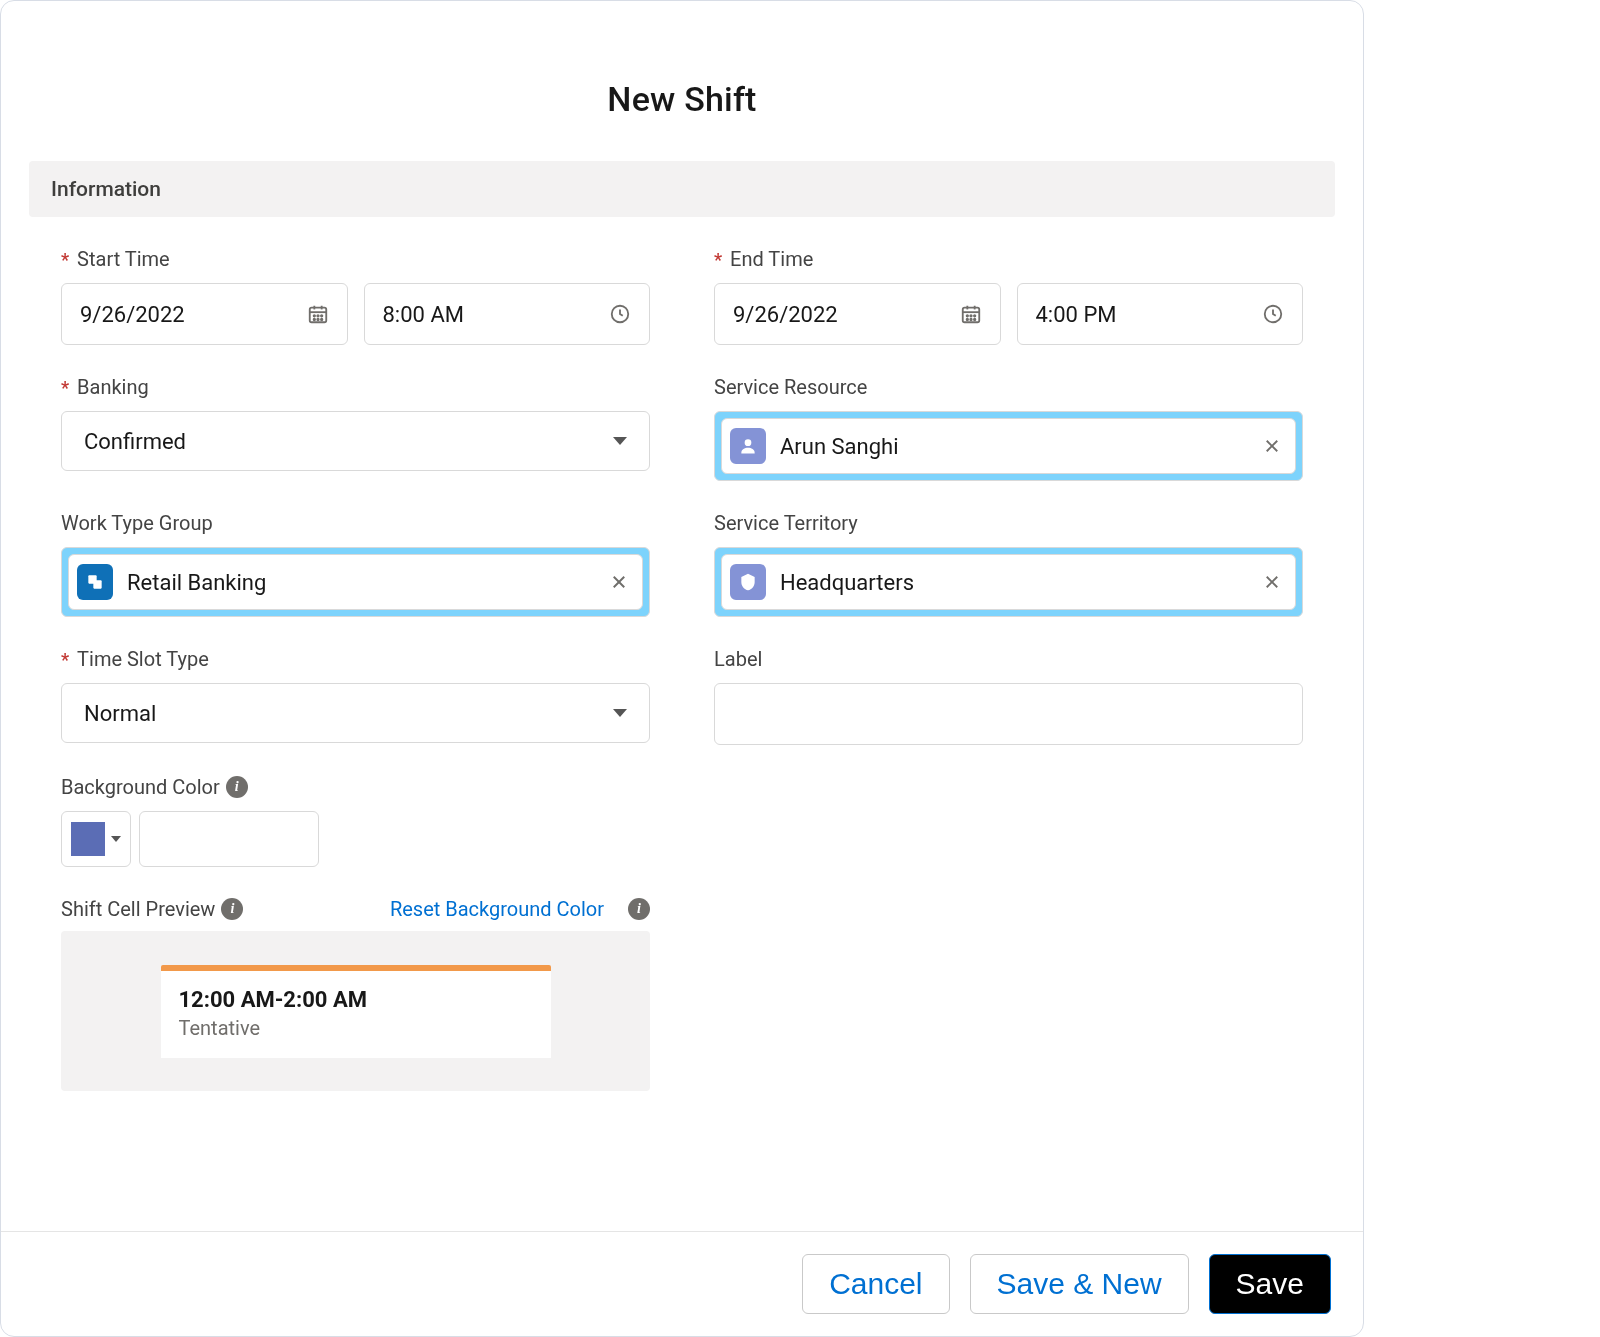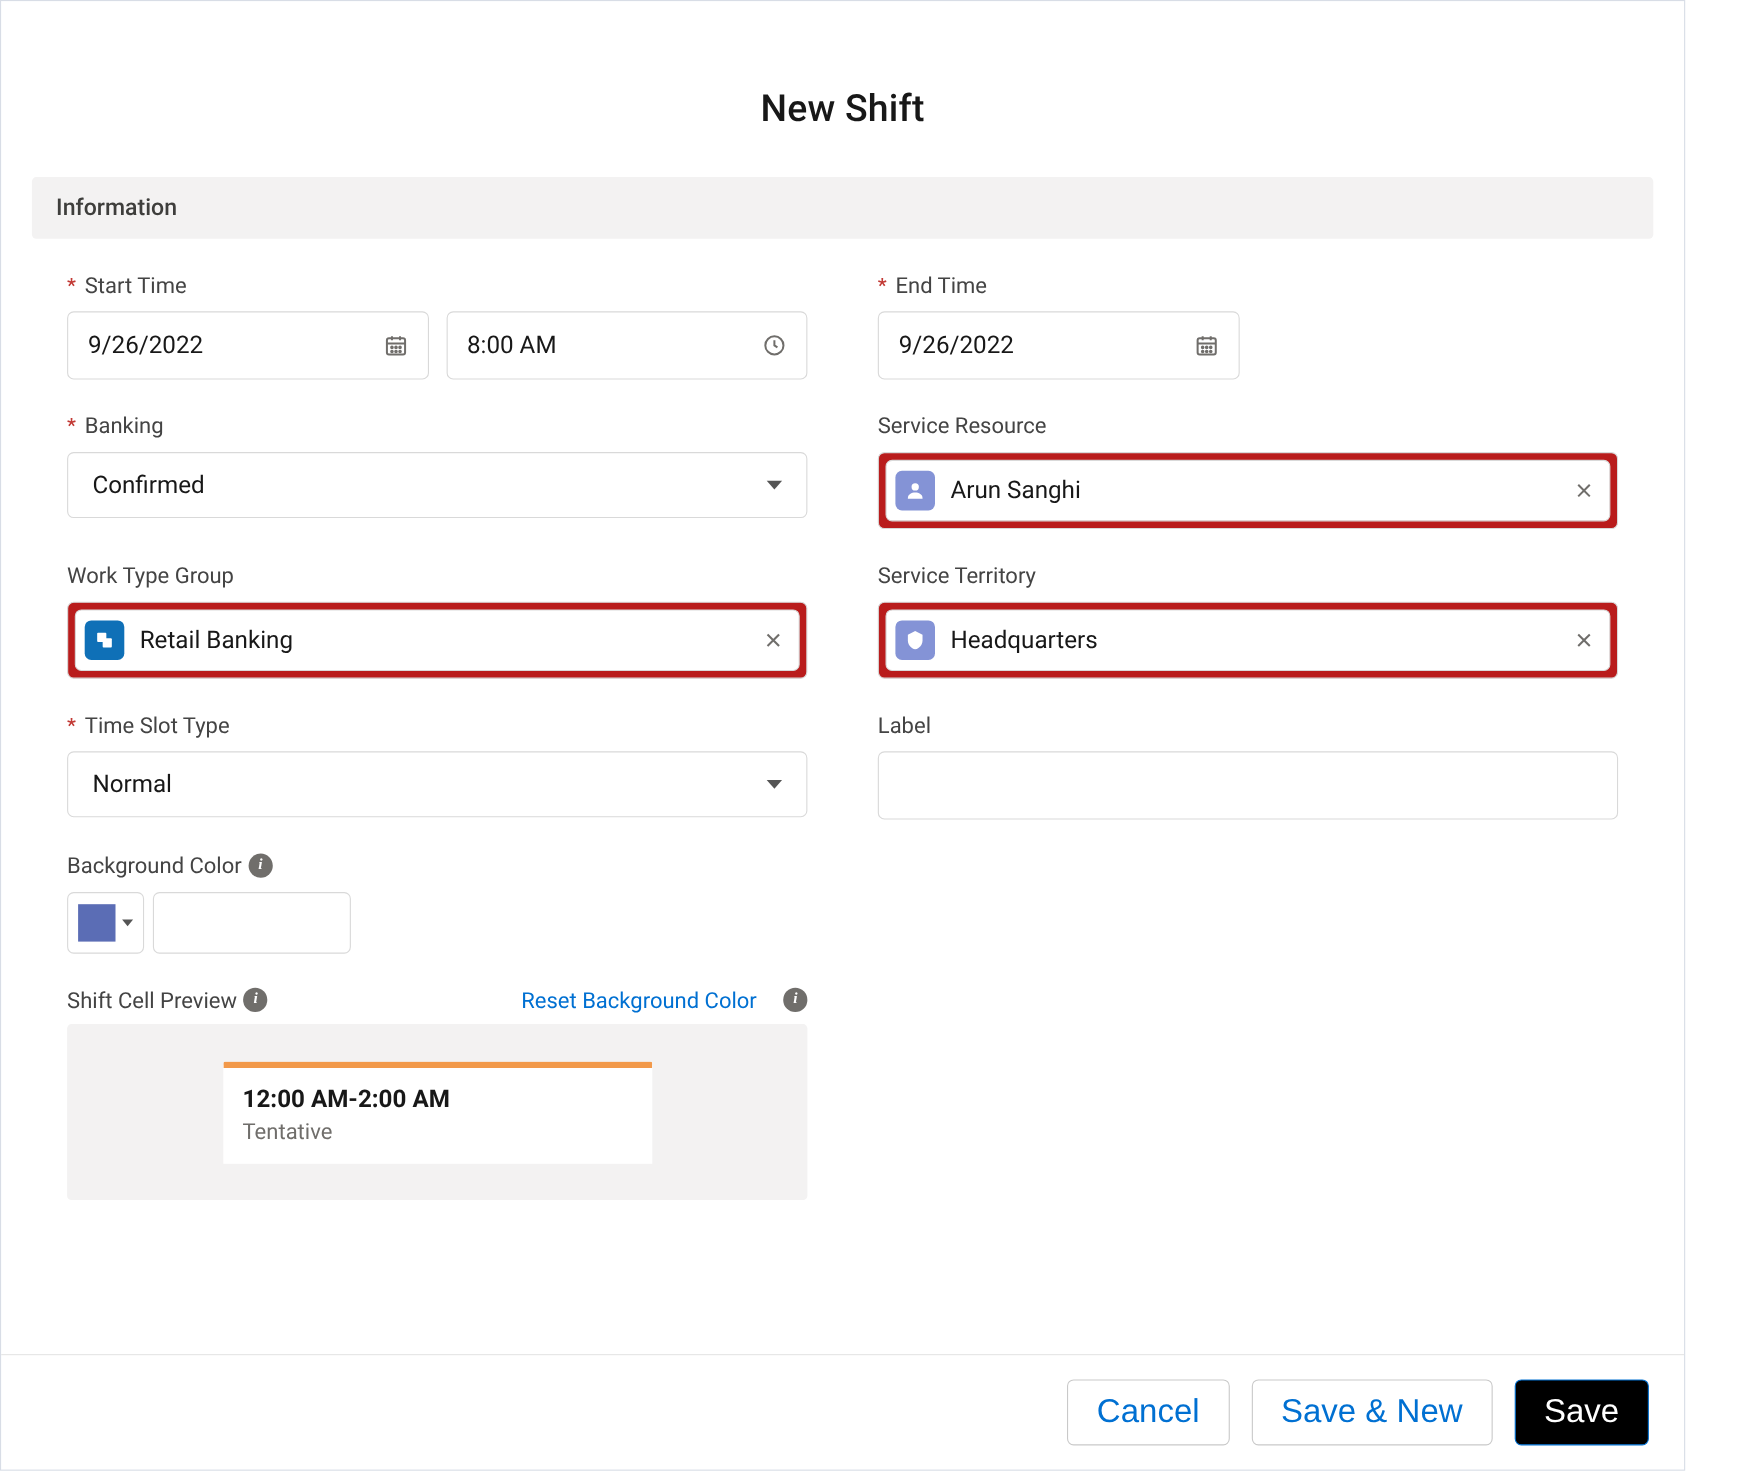--- a/index.html
+++ b/index.html
@@ -3,24 +3,24 @@
   <meta charset="utf-8">
   <style>
     * { box-sizing: border-box; margin: 0; padding: 0; }
     body {
       font-family: -apple-system, BlinkMacSystemFont, "Segoe UI", Roboto, "Helvetica Neue", Arial, sans-serif;
       background: #fff;
       color: #181818;
       font-size: 16px;
     }
     .window {
-      width: 1532px;
+      width: 1364px;
       height: 1337px;
       border: 1px solid #d8dde6;
-      border-radius: 0;
+      border-radius: 14px;
       display: flex;
       flex-direction: column;
       position: relative;
     }
     .inner {
       padding: 28px 28px 0 28px;
       flex: 1 1 auto;
       overflow: hidden;
     }
     .title {
@@ -90,21 +90,21 @@
       justify-content: space-between;
       padding: 0 22px;
       font-size: 22px;
     }
     .icon-right { color: #706e6b; }
     svg { display: block; }
     .lookup-box {
       border: 1px solid #d9d9d9;
       border-radius: 6px;
       padding: 6px;
-      background: #b91c1c;
+      background: #7dd3fc;
     }
     .lookup-pill {
       border: 1px solid #d9d9d9;
       border-radius: 6px;
       background: #fff;
       display: flex;
       align-items: center;
       height: 56px;
       padding: 0 14px 0 8px;
       gap: 14px;
@@ -271,20 +271,29 @@
                   <line x1="16" y1="3" x2="16" y2="7"></line>
                 <circle cx="8" cy="14" r="0.8" fill="#706e6b"></circle>
                   <circle cx="12" cy="14" r="0.8" fill="#706e6b"></circle>
                   <circle cx="16" cy="14" r="0.8" fill="#706e6b"></circle>
                 <circle cx="8" cy="18" r="0.8" fill="#706e6b"></circle>
                   <circle cx="12" cy="18" r="0.8" fill="#706e6b"></circle>
                   <circle cx="16" cy="18" r="0.8" fill="#706e6b"></circle>
               </svg>
             </span>
           </div>
+          <div class="input-box">
+            <span>4:00 PM</span>
+            <span class="icon-right">
+              <svg width="22" height="22" viewBox="0 0 24 24" fill="none" stroke="#706e6b" stroke-width="2">
+                <circle cx="12" cy="12" r="9"></circle>
+                  <path d="M12 7v5l3 2"></path>
+              </svg>
+            </span>
+          </div>
         </div>
       </div>
 
       <div class="field">
         <div class="label-row">
           <span class="required">*</span>
           <span class="label">Banking</span>
         </div>
         <div class="select-box">
           <span>Confirmed</span>

